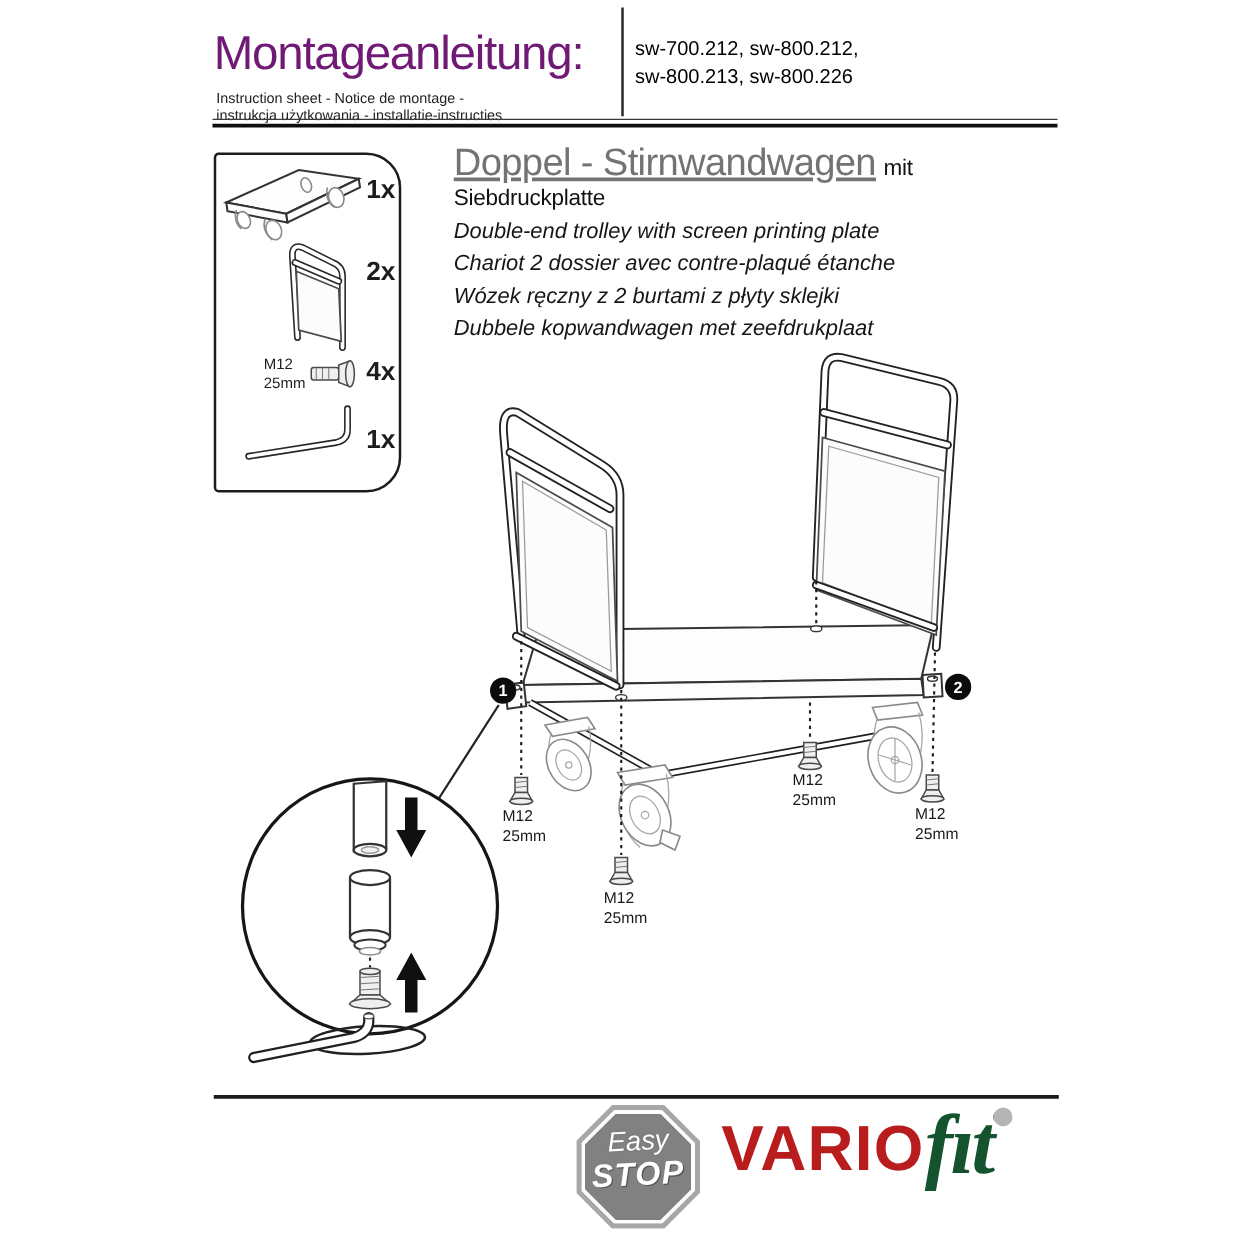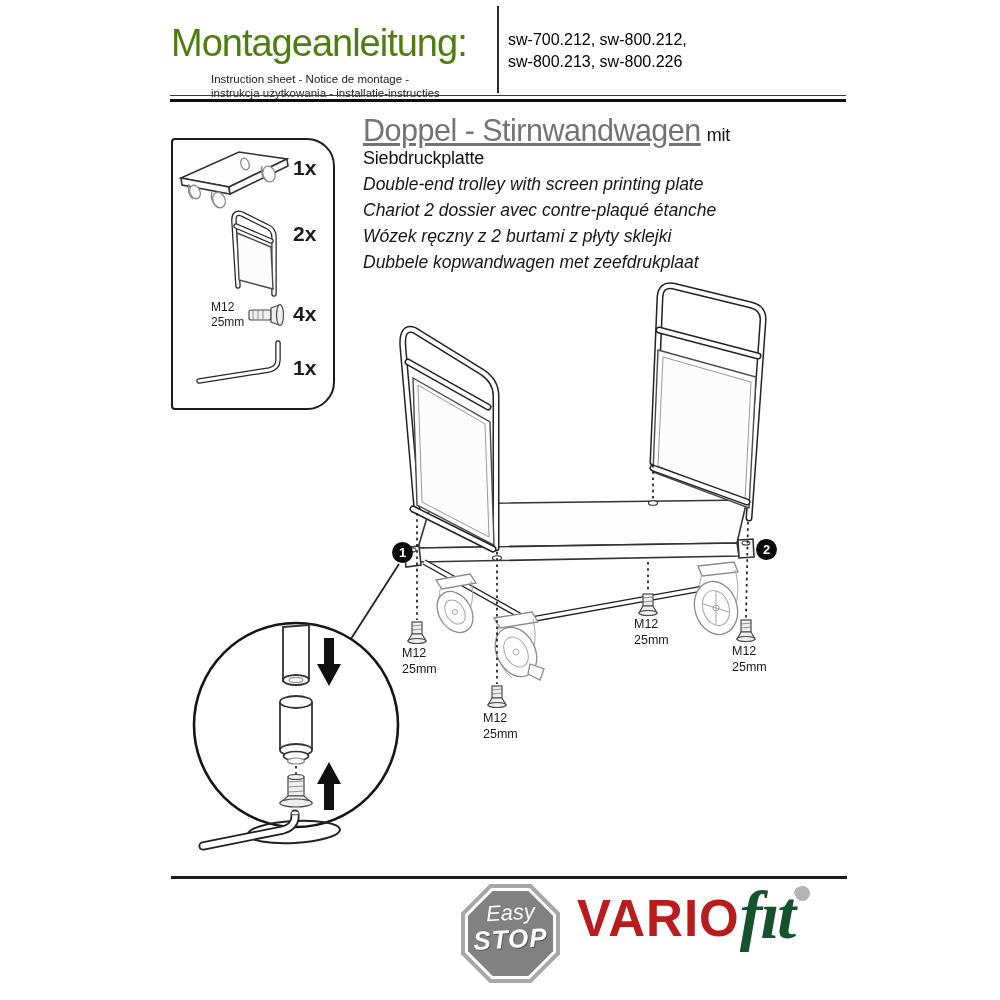--- a/index.html
+++ b/index.html
@@ -1,27 +1,27 @@
 <!DOCTYPE html>
 <html><head>
 <meta charset="utf-8">
 <style>
   html,body{margin:0;padding:0;background:#fff;}
   body{width:1000px;height:1000px;position:relative;font-family:"Liberation Sans",sans-serif;color:#111;overflow:hidden;}
   .abs{position:absolute;}
 
   
-  .hdr-title{left:171px;top:22px;font-size:38px;letter-spacing:-1px;color:#4d7c0f;}
-  .hdr-sub{left:173px;top:72px;font-size:11.5px;color:#222;line-height:14px;margin-left:38px;}
+  .hdr-title{left:171px;top:22px;font-size:38px;letter-spacing:-1px;color:#701a75;}
+  .hdr-sub{left:173px;top:72px;font-size:11.5px;color:#222;line-height:14px;}
   .hdr-vrule{left:497px;top:6px;width:1.5px;height:87px;background:#2a2a2a;}
   .hdr-codes{left:508px;top:29px;font-size:16px;line-height:22px;color:#000000;}
   .hdr-rule{left:170px;top:95px;width:676px;height:3px;border-top:1.5px solid #3a3a3a;border-bottom:3.5px solid #0f0f0f;}
 
   
-  .parts-box{left:171px;top:138px;width:164px;height:272px;border:2.5px solid #1c1c1c;border-radius:4px 28px 28px 4px;box-sizing:border-box;}
+  .parts-box{left:171px;top:122px;width:150px;height:272px;border:2.5px solid #1c1c1c;border-radius:4px 28px 28px 4px;box-sizing:border-box;}
   .parts-box svg{position:absolute;left:0;top:0;}
   .qty{position:absolute;font-size:21px;font-weight:600;color:#1d1d1d;}
   .qty1{left:120px;top:16px;} .qty2{left:120px;top:82px;} .qty3{left:120px;top:162px;} .qty4{left:120px;top:216px;}
   .box-screw-label{position:absolute;left:38px;top:160px;font-size:12px;line-height:15px;color:#1d1d1d;}
 
   
   .ptitle{left:363px;top:113px;width:486px;}
   .ptitle .main{font-size:30.5px;color:#737373;letter-spacing:-0.5px;text-decoration:underline;}
   .ptitle .suffix{font-size:18px;margin-left:6px;letter-spacing:-0.2px;}
   .ptitle .tr{font-size:17.5px;line-height:22px;color:#161616;margin-top:4px;font-style:italic;}

